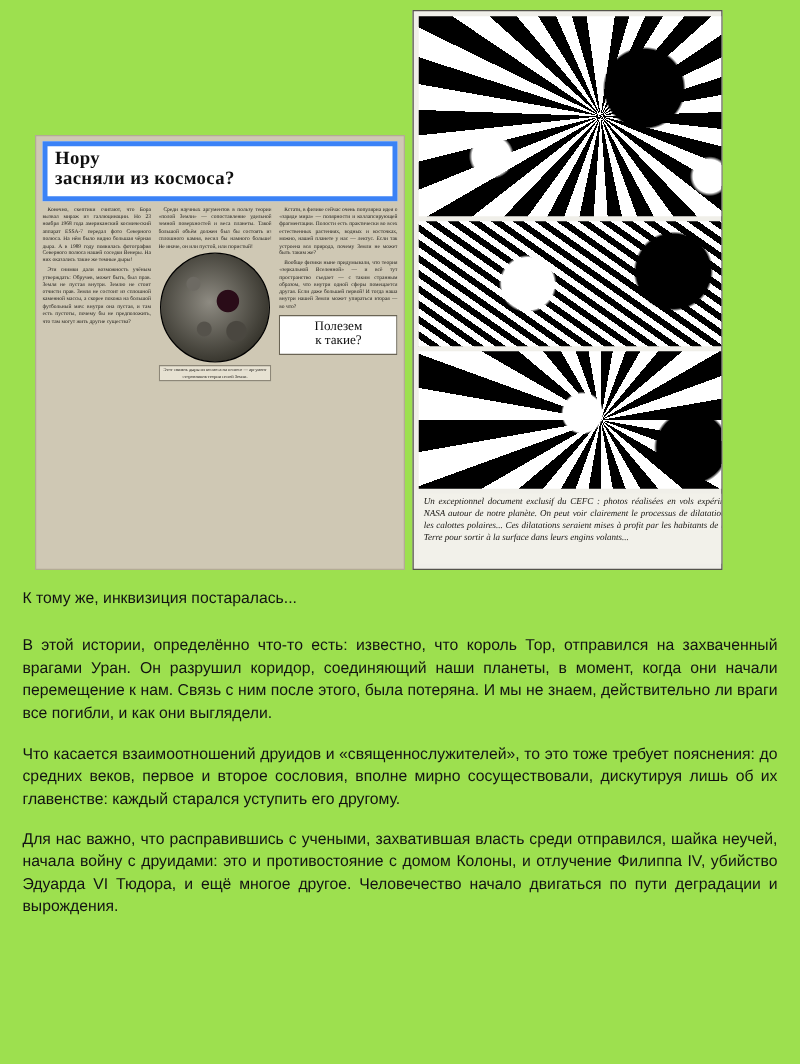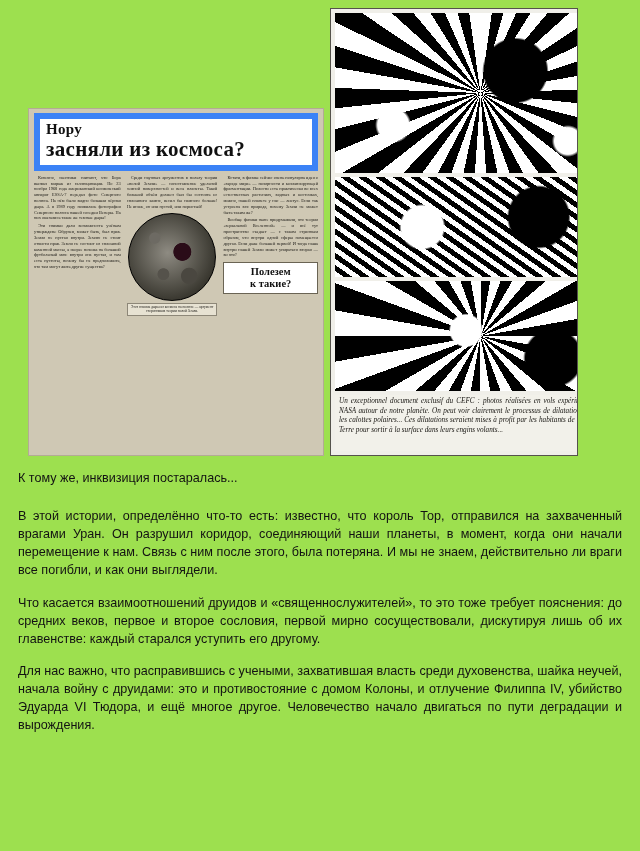--- a/index.html
+++ b/index.html
@@ -36,33 +36,33 @@
     width: 296px;
     height: 348px;
     background: #cfc8b4;
     border: 1px solid #b3ab94;
     box-sizing: border-box;
     padding: 4px 5px 5px 5px;
     overflow: hidden;
   }
   .clip-head {
     background: #ffffff;
-    border: 6px solid #3b82f6;
+    border: 4px solid #3b82f6;
     padding: 3px 6px 5px 6px;
     margin-bottom: 4px;
   }
   .clip-head .l1, .clip-head .l2, .clip-head .l3 {
     font-family: "Liberation Serif", serif;
     font-weight: bold;
     color: #101010;
     line-height: 1.05;
   }
   .clip-head .l1 { font-size: 15px; letter-spacing: .3px; }
   .clip-head .l2 { font-size: 15px; letter-spacing: .3px; }
-  .clip-head .l3 { font-size: 21px; letter-spacing: .3px; }
+  .clip-head .l3 { font-size: 15px; letter-spacing: .3px; }
 
   .clip-cols {
     display: flex;
     gap: 6px;
     height: 286px;
   }
   .clip-col {
     position: relative;
     font-family: "Liberation Serif", serif;
     font-size: 4.4px;
@@ -99,21 +99,21 @@
     border: 1px solid #8d8778;
     padding: 1px 2px;
     margin: 0 auto;
     width: 84px;
   }
   .sub-head {
     background: #ffffff;
     border: 1px solid #6a6454;
     text-align: center;
     font-family: "Liberation Serif", serif;
-    font-weight: bold;
+    font-weight: normal;
     font-size: 10.5px;
     line-height: 1.1;
     color: #101010;
     padding: 3px 2px 4px 2px;
     margin: 4px 0 3px 0;
   }
 
   
   .photo-block {
     position: absolute;
@@ -229,17 +229,17 @@
       <div class="ph ph2"></div>
       <div class="ph ph3"></div>
       <div class="ph-caption">Un exceptionnel document exclusif du CEFC : photos réalisées en vols expérimentaux par la NASA autour de notre planète. On peut voir clairement le processus de dilatation que subissent les calottes polaires... Ces dilatations seraient mises à profit par les habitants de l'intérieur de la Terre pour sortir à la surface dans leurs engins volants...</div>
     </div>
 
   </div>
 
   <div class="body-text">
     <p class="para small-gap">К тому же, инквизиция постаралась...</p>
     <p class="para lead">В этой истории, определённо что-то есть: известно, что король Тор, отправился на захваченный врагами Уран. Он разрушил коридор, соединяющий наши планеты, в момент, когда они начали перемещение к нам. Связь с ним после этого, была потеряна. И мы не знаем, действительно ли враги все погибли, и как они выглядели.</p>
-    <p class="para">Что касается взаимоотношений друидов и «священнослужителей», то это тоже требует пояснения: до средних веков, первое и второе сословия, первой мирно сосуществовали, дискутируя лишь об их главенстве: каждый старался уступить его другому.</p>
-    <p class="para">Для нас важно, что расправившись с учеными, захватившая власть среди духовенства, шайка неучей, начала войну с друидами: это и противостояние с домом Колоны, и отлучение Филиппа IV, убийство Эдуарда VI Тюдора, и ещё многое другое. Человечество начало двигаться по пути деградации и вырождения.</p>
+    <p class="para">Что касается взаимоотношений друидов и «священнослужителей», то это тоже требует пояснения: до средних веков, первое и второе сословия, вполне мирно сосуществовали, дискутируя лишь об их главенстве: каждый старался уступить его другому.</p>
+    <p class="para">Для нас важно, что расправившись с учеными, захватившая власть среди отправился, шайка неучей, начала войну с друидами: это и противостояние с домом Колоны, и отлучение Филиппа IV, убийство Эдуарда VI Тюдора, и ещё многое другое. Человечество начало двигаться по пути деградации и вырождения.</p>
   </div>
 
 </div>
 
 </body></html>

